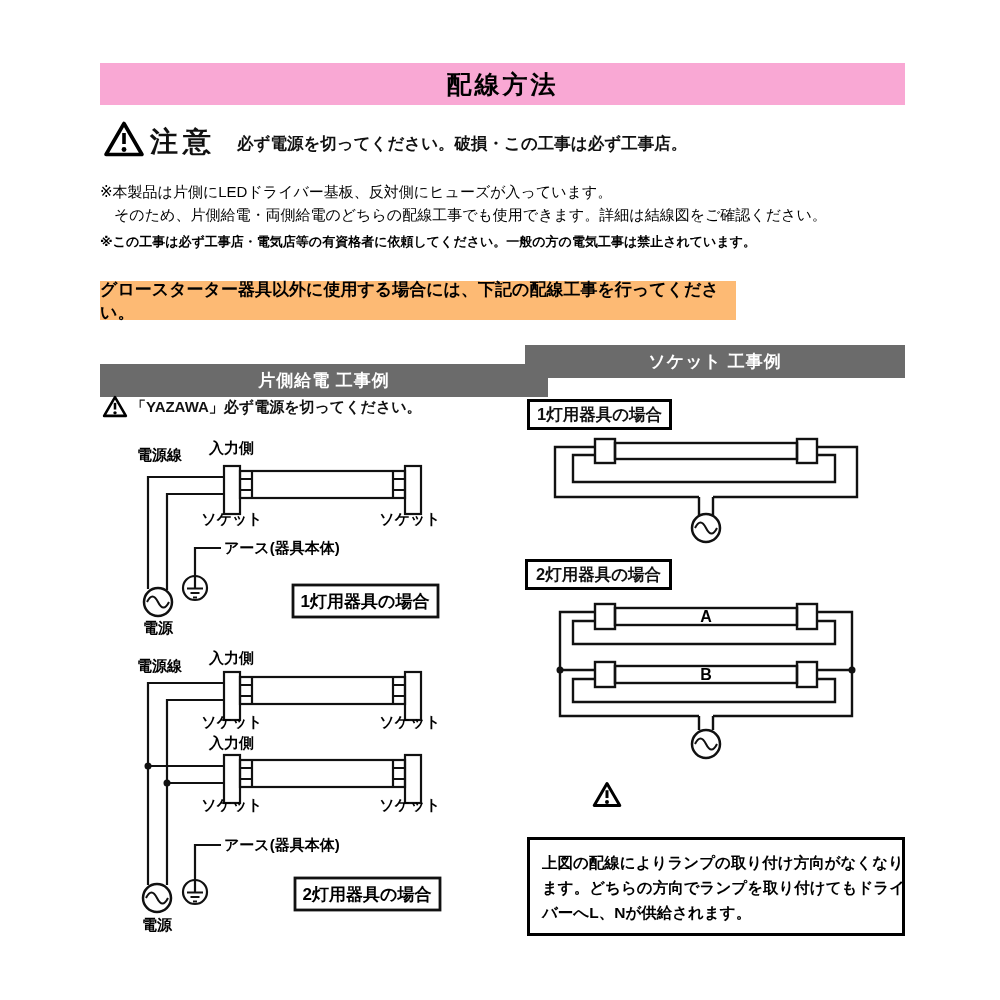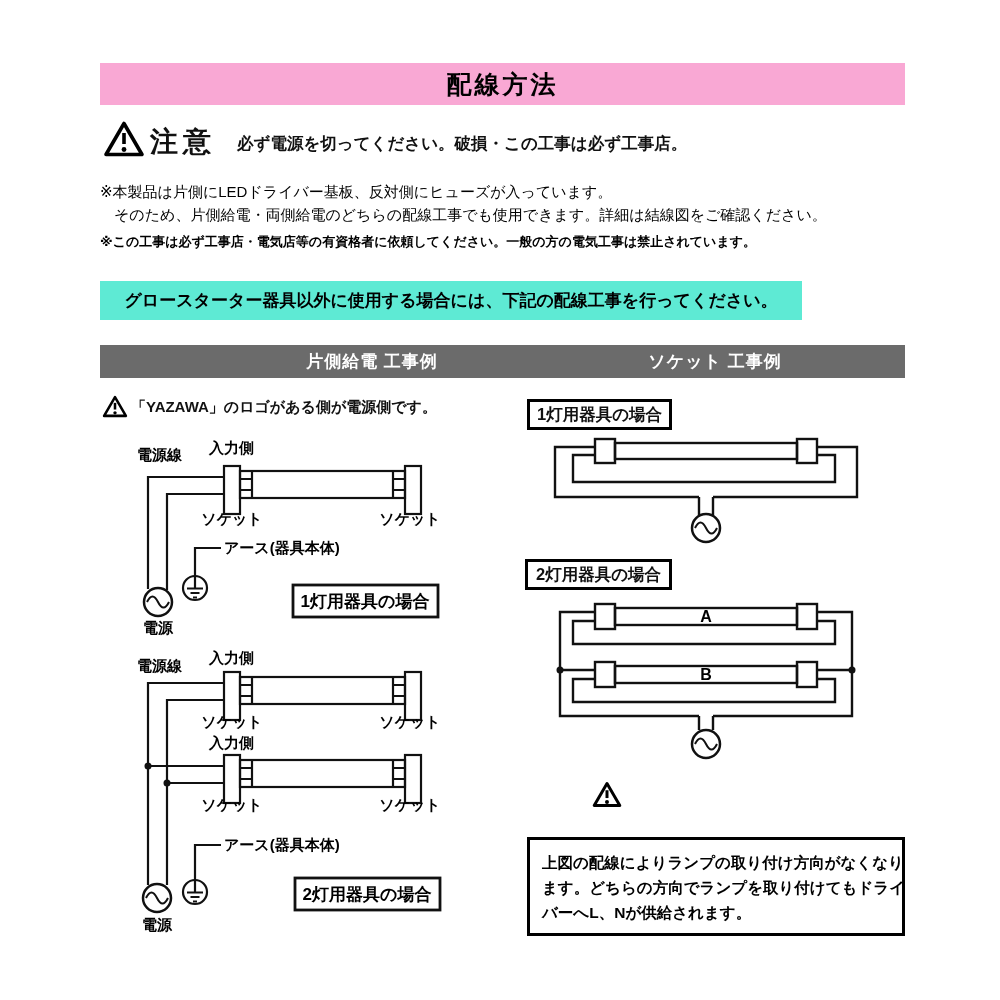--- a/index.html
+++ b/index.html
@@ -11,23 +11,23 @@
   .title-bar{
     left:100px;top:63px;width:805px;height:42px;background:#f9a8d4;
     display:flex;align-items:center;justify-content:center;
     font-size:25px;font-weight:700;letter-spacing:3px;color:#000;
   }
   .caution-label{left:150px;top:123px;font-size:28px;font-weight:700;letter-spacing:5px;}
   .caution-text{left:237px;top:133px;font-size:16.5px;font-weight:700;}
   .note{font-size:15px;color:#000;}
   .note-bold{font-weight:700;font-size:13px;}
   .instruction-bar{
-    left:100px;top:281px;width:702px;height:39px;background:#5eead4;
+    left:100px;top:281px;width:636px;height:39px;background:#fdba74;
     display:flex;align-items:center;justify-content:center;
-    font-size:17px;font-weight:700;color:#000;text-align:center;
+    font-size:17px;font-weight:700;color:#000;
   }
   .col-header{
     height:33px;background:#6b6b6b;color:#ffffff;
     display:flex;align-items:center;justify-content:center;
     font-size:17px;font-weight:700;letter-spacing:1px;
   }
   .yazawa-text{left:131px;top:398px;font-size:15px;font-weight:700;}
   .caption-box{
     border:3px solid #000;display:flex;align-items:center;justify-content:center;
     font-size:16.5px;font-weight:700;background:#fff;box-sizing:border-box;
@@ -58,29 +58,29 @@
   </svg>
   <div class="abs caution-label">注意</div>
   <div class="abs caution-text">必ず電源を切ってください。破損・この工事は必ず工事店。</div>
 
   <div class="abs note" style="left:100px;top:183px;">※本製品は片側にLEDドライバー基板、反対側にヒューズが入っています。</div>
   <div class="abs note" style="left:114px;top:206px;">そのため、片側給電・両側給電のどちらの配線工事でも使用できます。詳細は結線図をご確認ください。</div>
   <div class="abs note note-bold" style="left:100px;top:233px;">※この工事は必ず工事店・電気店等の有資格者に依頼してください。一般の方の電気工事は禁止されています。</div>
 
   <div class="abs instruction-bar">グロースターター器具以外に使用する場合には、下記の配線工事を行ってください。</div>
 
-  <div class="abs col-header" style="left:100px;top:345px;width:448px;padding-left:48px;">片側給電 工事例</div>
+  <div class="abs col-header" style="left:100px;top:364px;width:448px;">片側給電 工事例</div>
   <div class="abs col-header" style="left:525px;top:345px;width:380px;">ソケット 工事例</div>
 
   <svg class="abs" style="left:102px;top:395px;" width="26" height="23" viewBox="0 0 42 38">
     <path d="M21 3.5 L39 34.5 L3 34.5 Z" fill="none" stroke="#000" stroke-width="4.2" stroke-linejoin="round"></path>
     <line x1="21" y1="13" x2="21" y2="24" stroke="#000" stroke-width="4.2"></line>
     <circle cx="21" cy="29.5" r="2.8" fill="#000"></circle>
   </svg>
-  <div class="abs yazawa-text">「YAZAWA」のロゴがある側が電源側です。</div>
+  <div class="abs yazawa-text">「YAZAWA」必ず電源を切ってください。</div>
 
   <svg class="abs" style="left:100px;top:433px;" width="375" height="207" viewBox="0 0 375 207">
     <g stroke="#111" stroke-width="2.2" fill="none">
 
       <path d="M124 44 H48 V156"></path>
       <path d="M124 61 H67 V157"></path>
 
       <rect x="124" y="33" width="16" height="48"></rect>
       <rect x="305" y="33" width="16" height="48"></rect>
 

